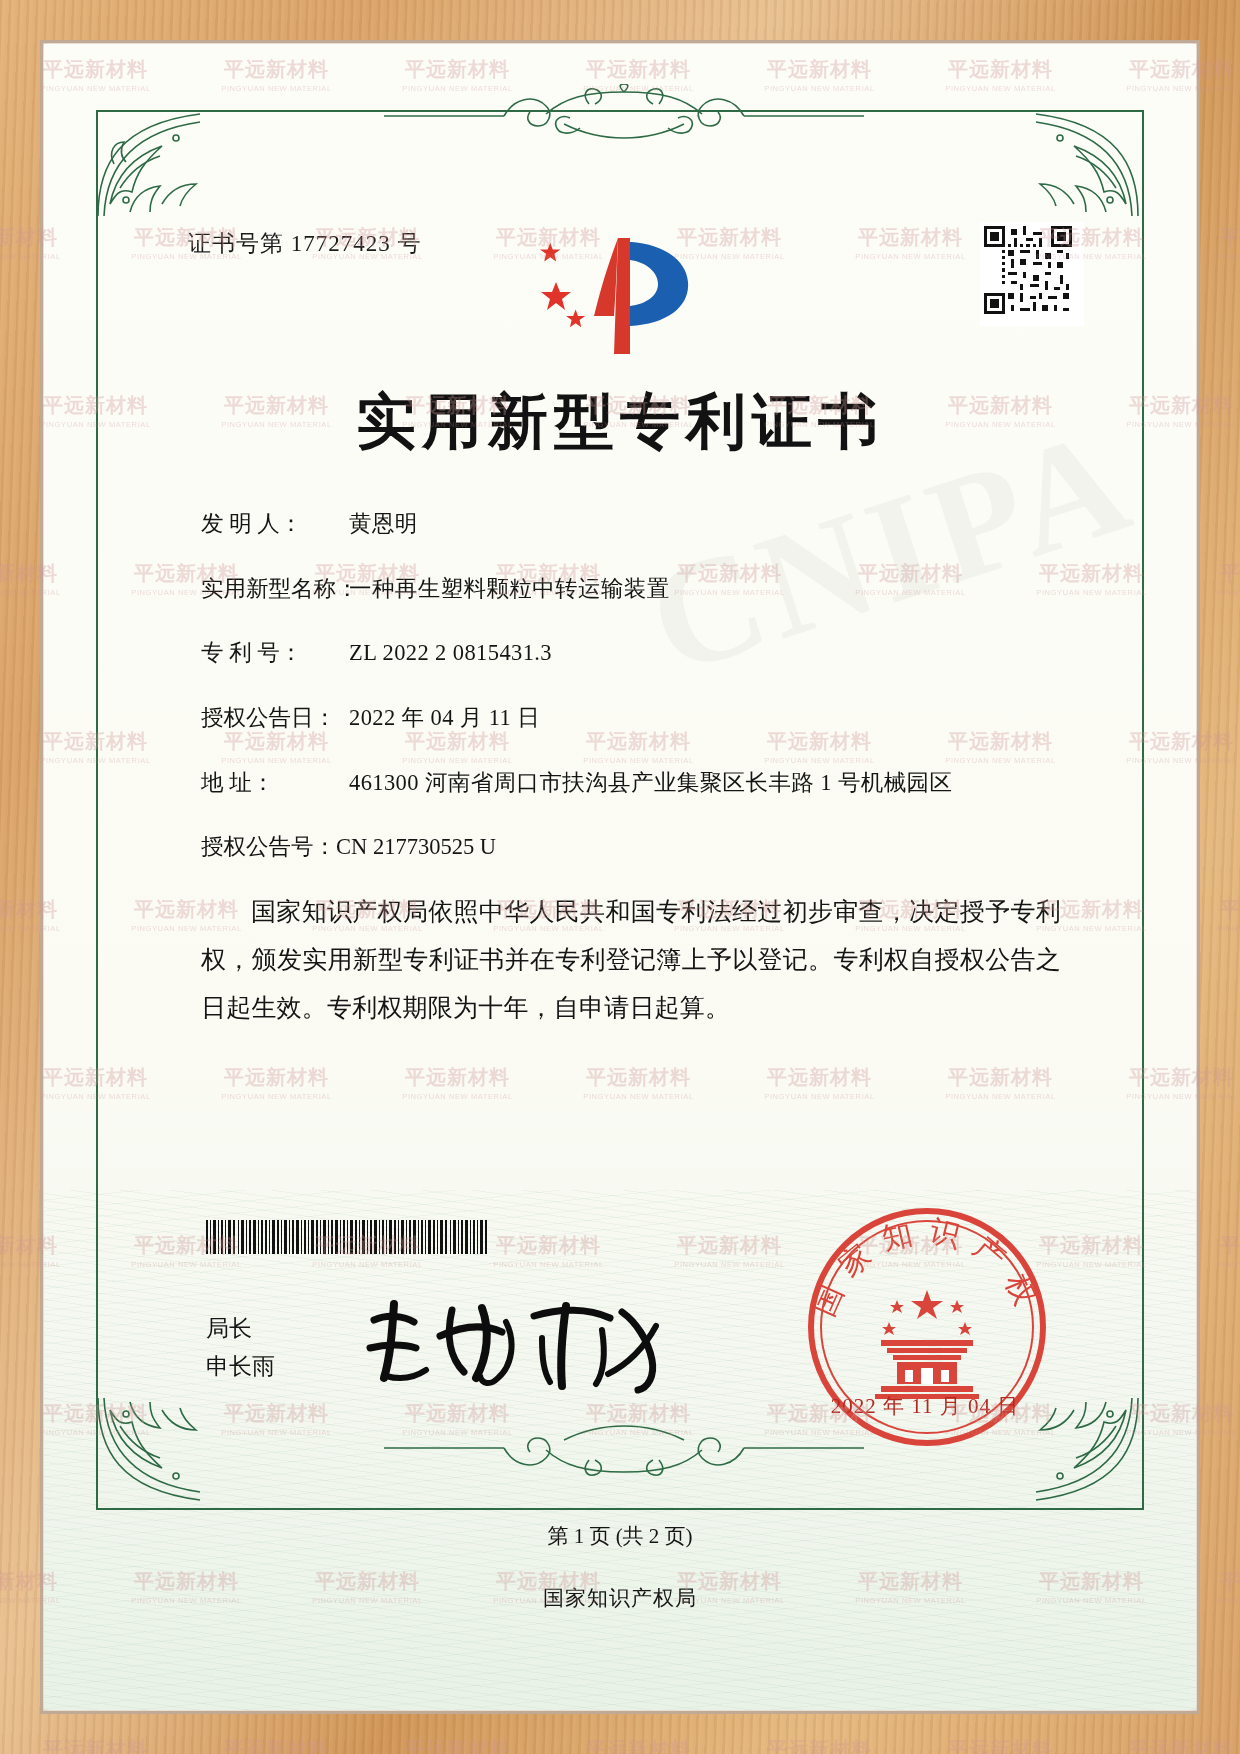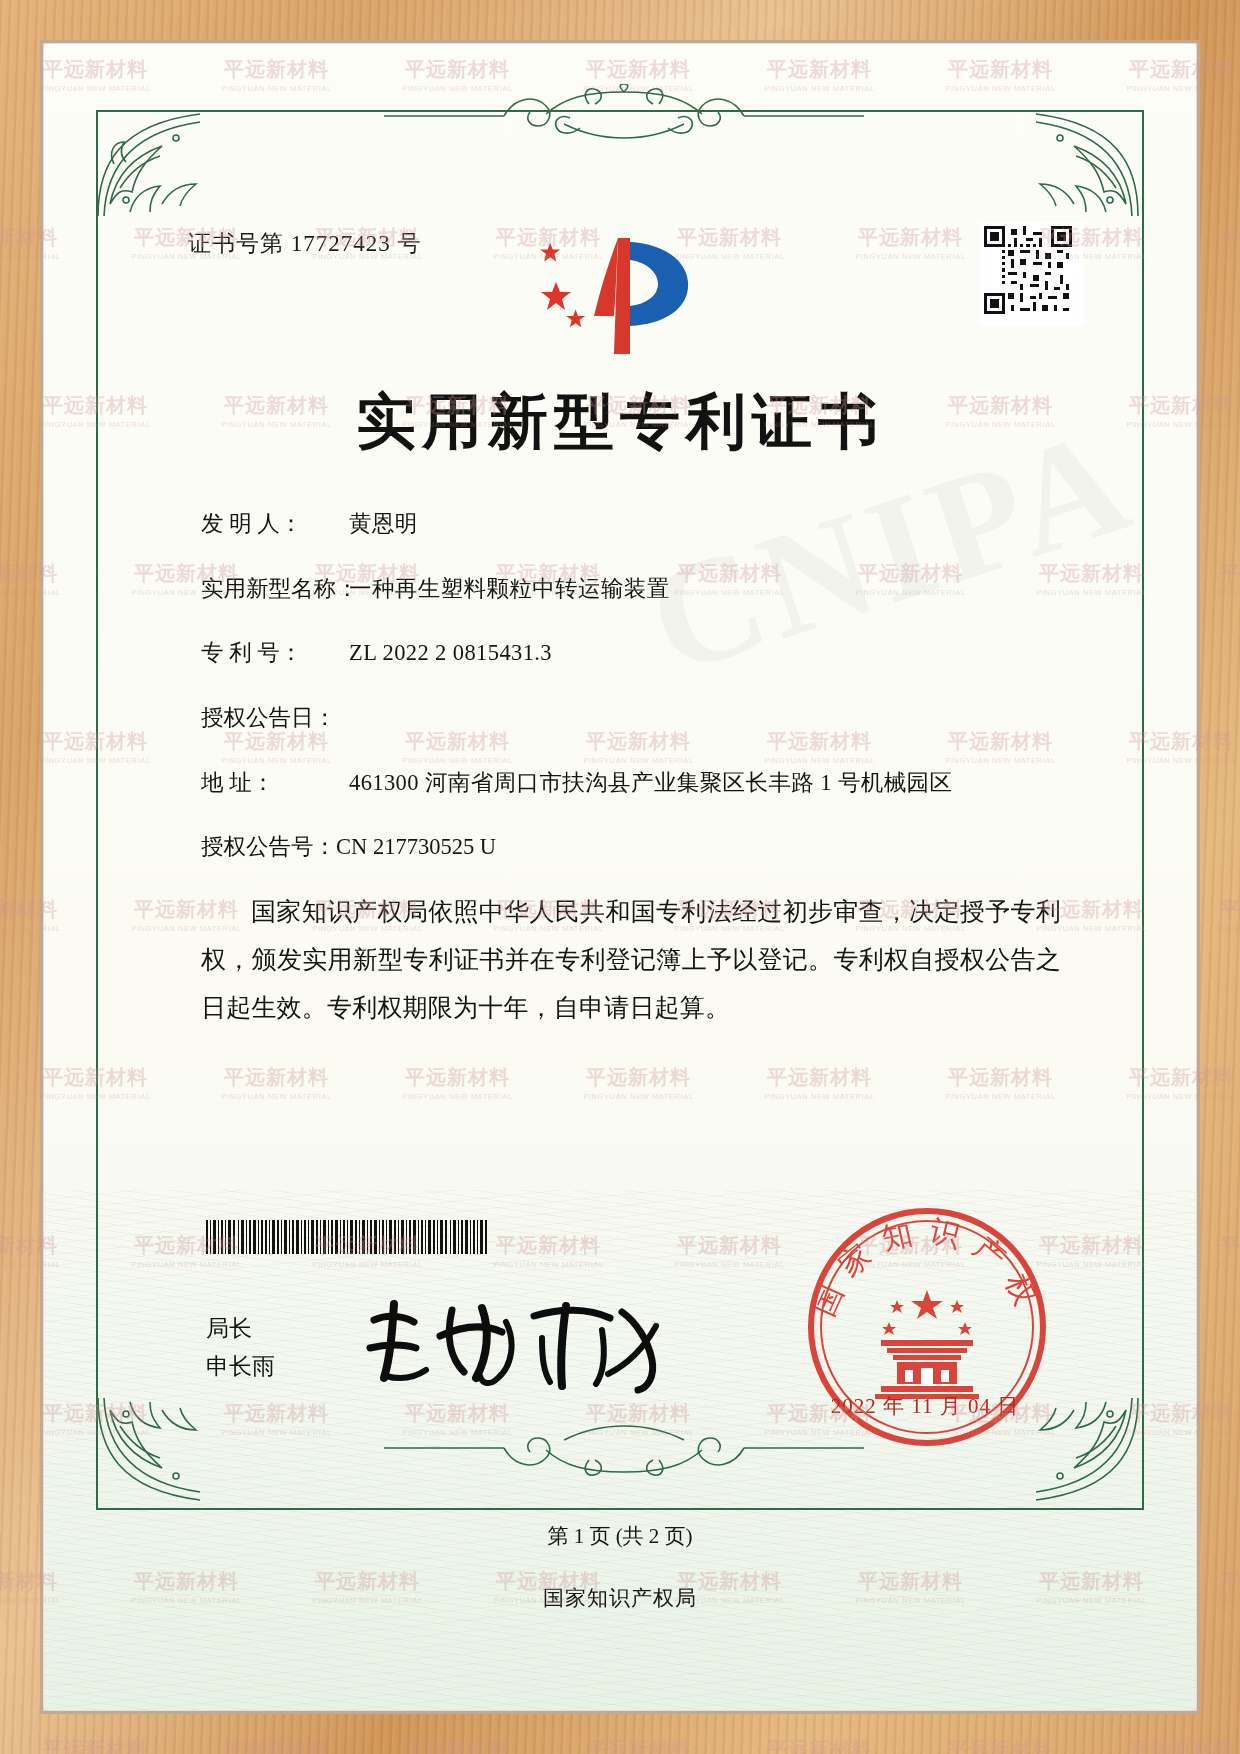--- a/index.html
+++ b/index.html
@@ -478,20 +478,21 @@
       <div class="field">
         <span class="lbl lbl-w1">实用新型名称：</span>
         <span class="val">一种再生塑料颗粒中转运输装置</span>
       </div>
       <div class="field">
         <span class="lbl lbl-w1">专  利  号：</span>
         <span class="val">ZL 2022 2 0815431.3</span>
       </div>
       <div class="field">
         <span class="lbl lbl-w1">授权公告日：</span>
+        <span class="val">2022 年 04 月 11 日</span>
       </div>
       <div class="field">
         <span class="lbl lbl-w1">地        址：</span>
         <span class="val">461300 河南省周口市扶沟县产业集聚区长丰路 1 号机械园区</span>
       </div>
 
       <div class="two-col">
         <div class="right">
           <span>授权公告号：</span><span>CN 217730525 U</span>
         </div>

